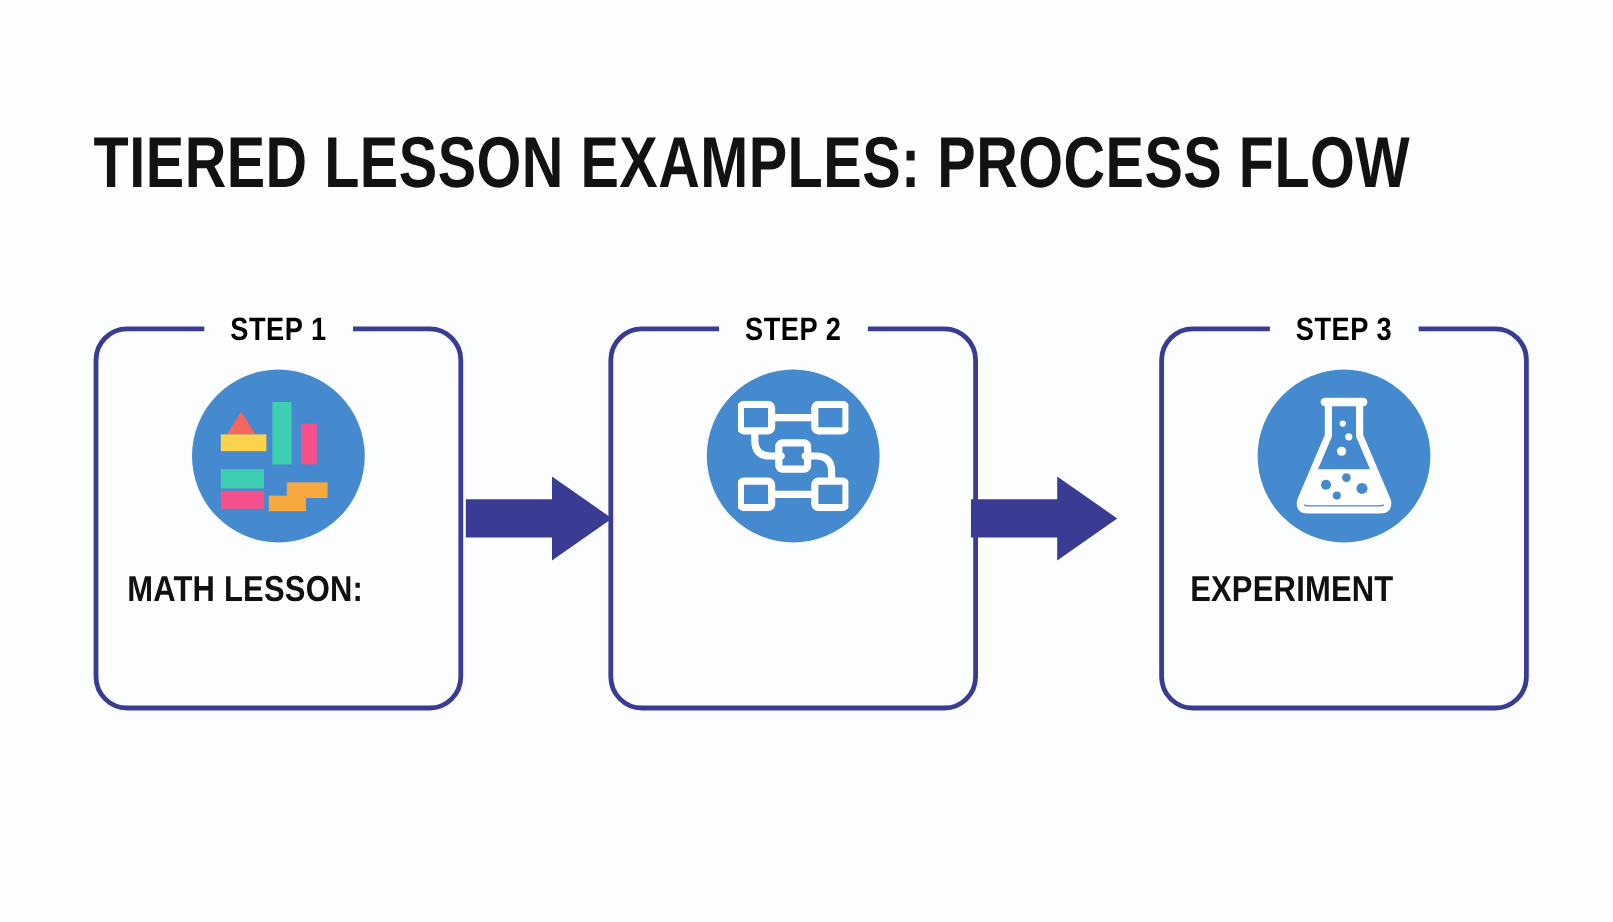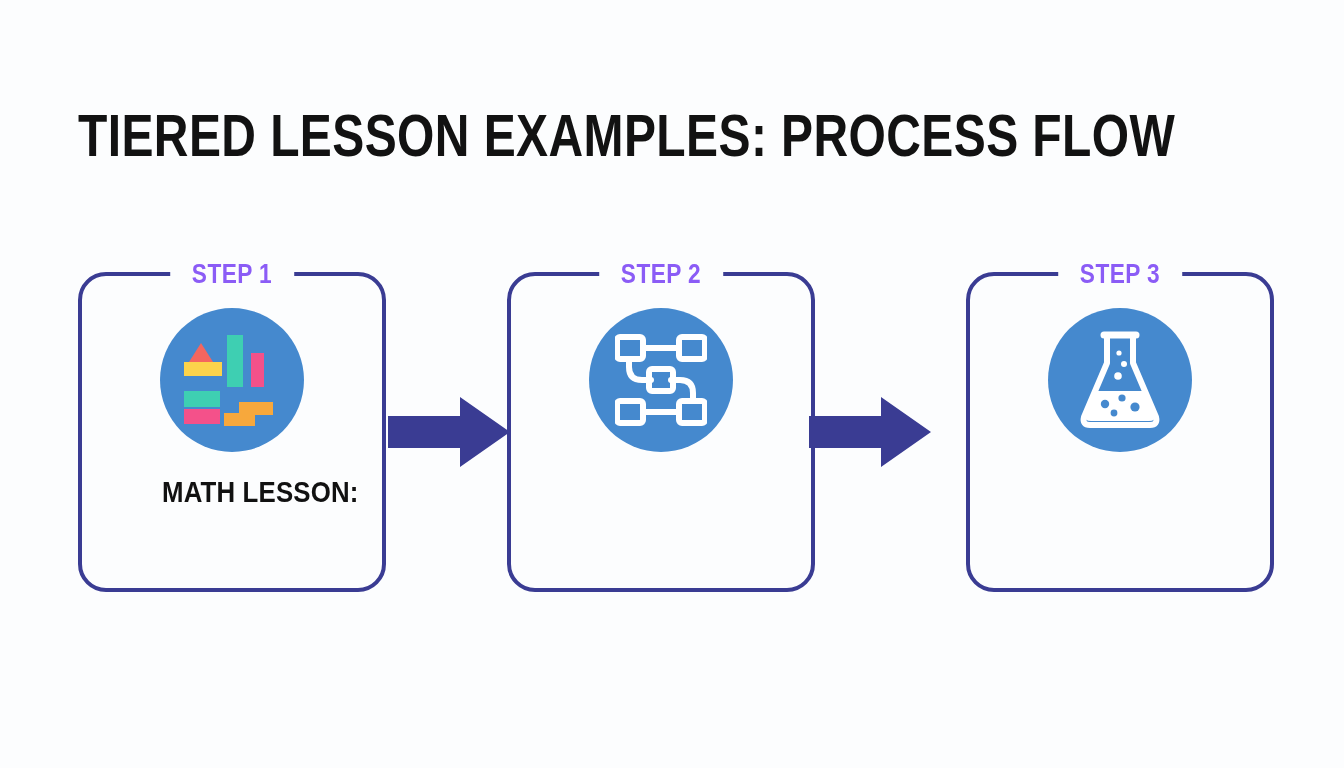--- a/index.html
+++ b/index.html
@@ -56,21 +56,21 @@
   .step-card.card-3 { left: 888px; }
 
   
   .step-label {
     position: absolute;
     top: -17px;
     left: 50%;
     transform: translateX(-50%);
     background: #fcfdfe;
     padding: 0 14px;
-    color: #8b5cf6;
+    color: #000000;
     font-family: "Liberation Sans", sans-serif;
     font-weight: bold;
     font-size: 27px;
     line-height: 30px;
     letter-spacing: 0.5px;
     white-space: nowrap;
   }
   .step-label span {
     display: inline-block;
     transform: scaleX(0.84);
@@ -92,21 +92,21 @@
     justify-content: center;
   }
   .icon-circle svg { display: block; }
 
   
   .card-caption {
     position: absolute;
     left: 8px;
     right: 8px;
     top: 195px;
-    text-align: right;
+    text-align: left;
     color: #111111;
     font-family: "Liberation Sans", sans-serif;
     font-weight: bold;
     font-size: 30px;
     line-height: 42px;
     letter-spacing: 0.2px;
   }
   .card-caption .cap-line {
     display: block;
   }
@@ -233,16 +233,19 @@
           <circle cx="36" cy="82" r="3.4" fill="#4589ce"></circle>
 
           <circle cx="40" cy="45" r="3.8" fill="#ffffff"></circle>
           <circle cx="46" cy="33" r="3.0" fill="#ffffff"></circle>
           <circle cx="41" cy="22" r="2.6" fill="#ffffff"></circle>
         </svg>
       </span>
     </div>
 
     <div class="card-caption">
+      <span class="cap-line">
+        <span>EXPERIMENT</span>
+      </span>
     </div>
   </div>
 
 </div>
 
 </body></html>

